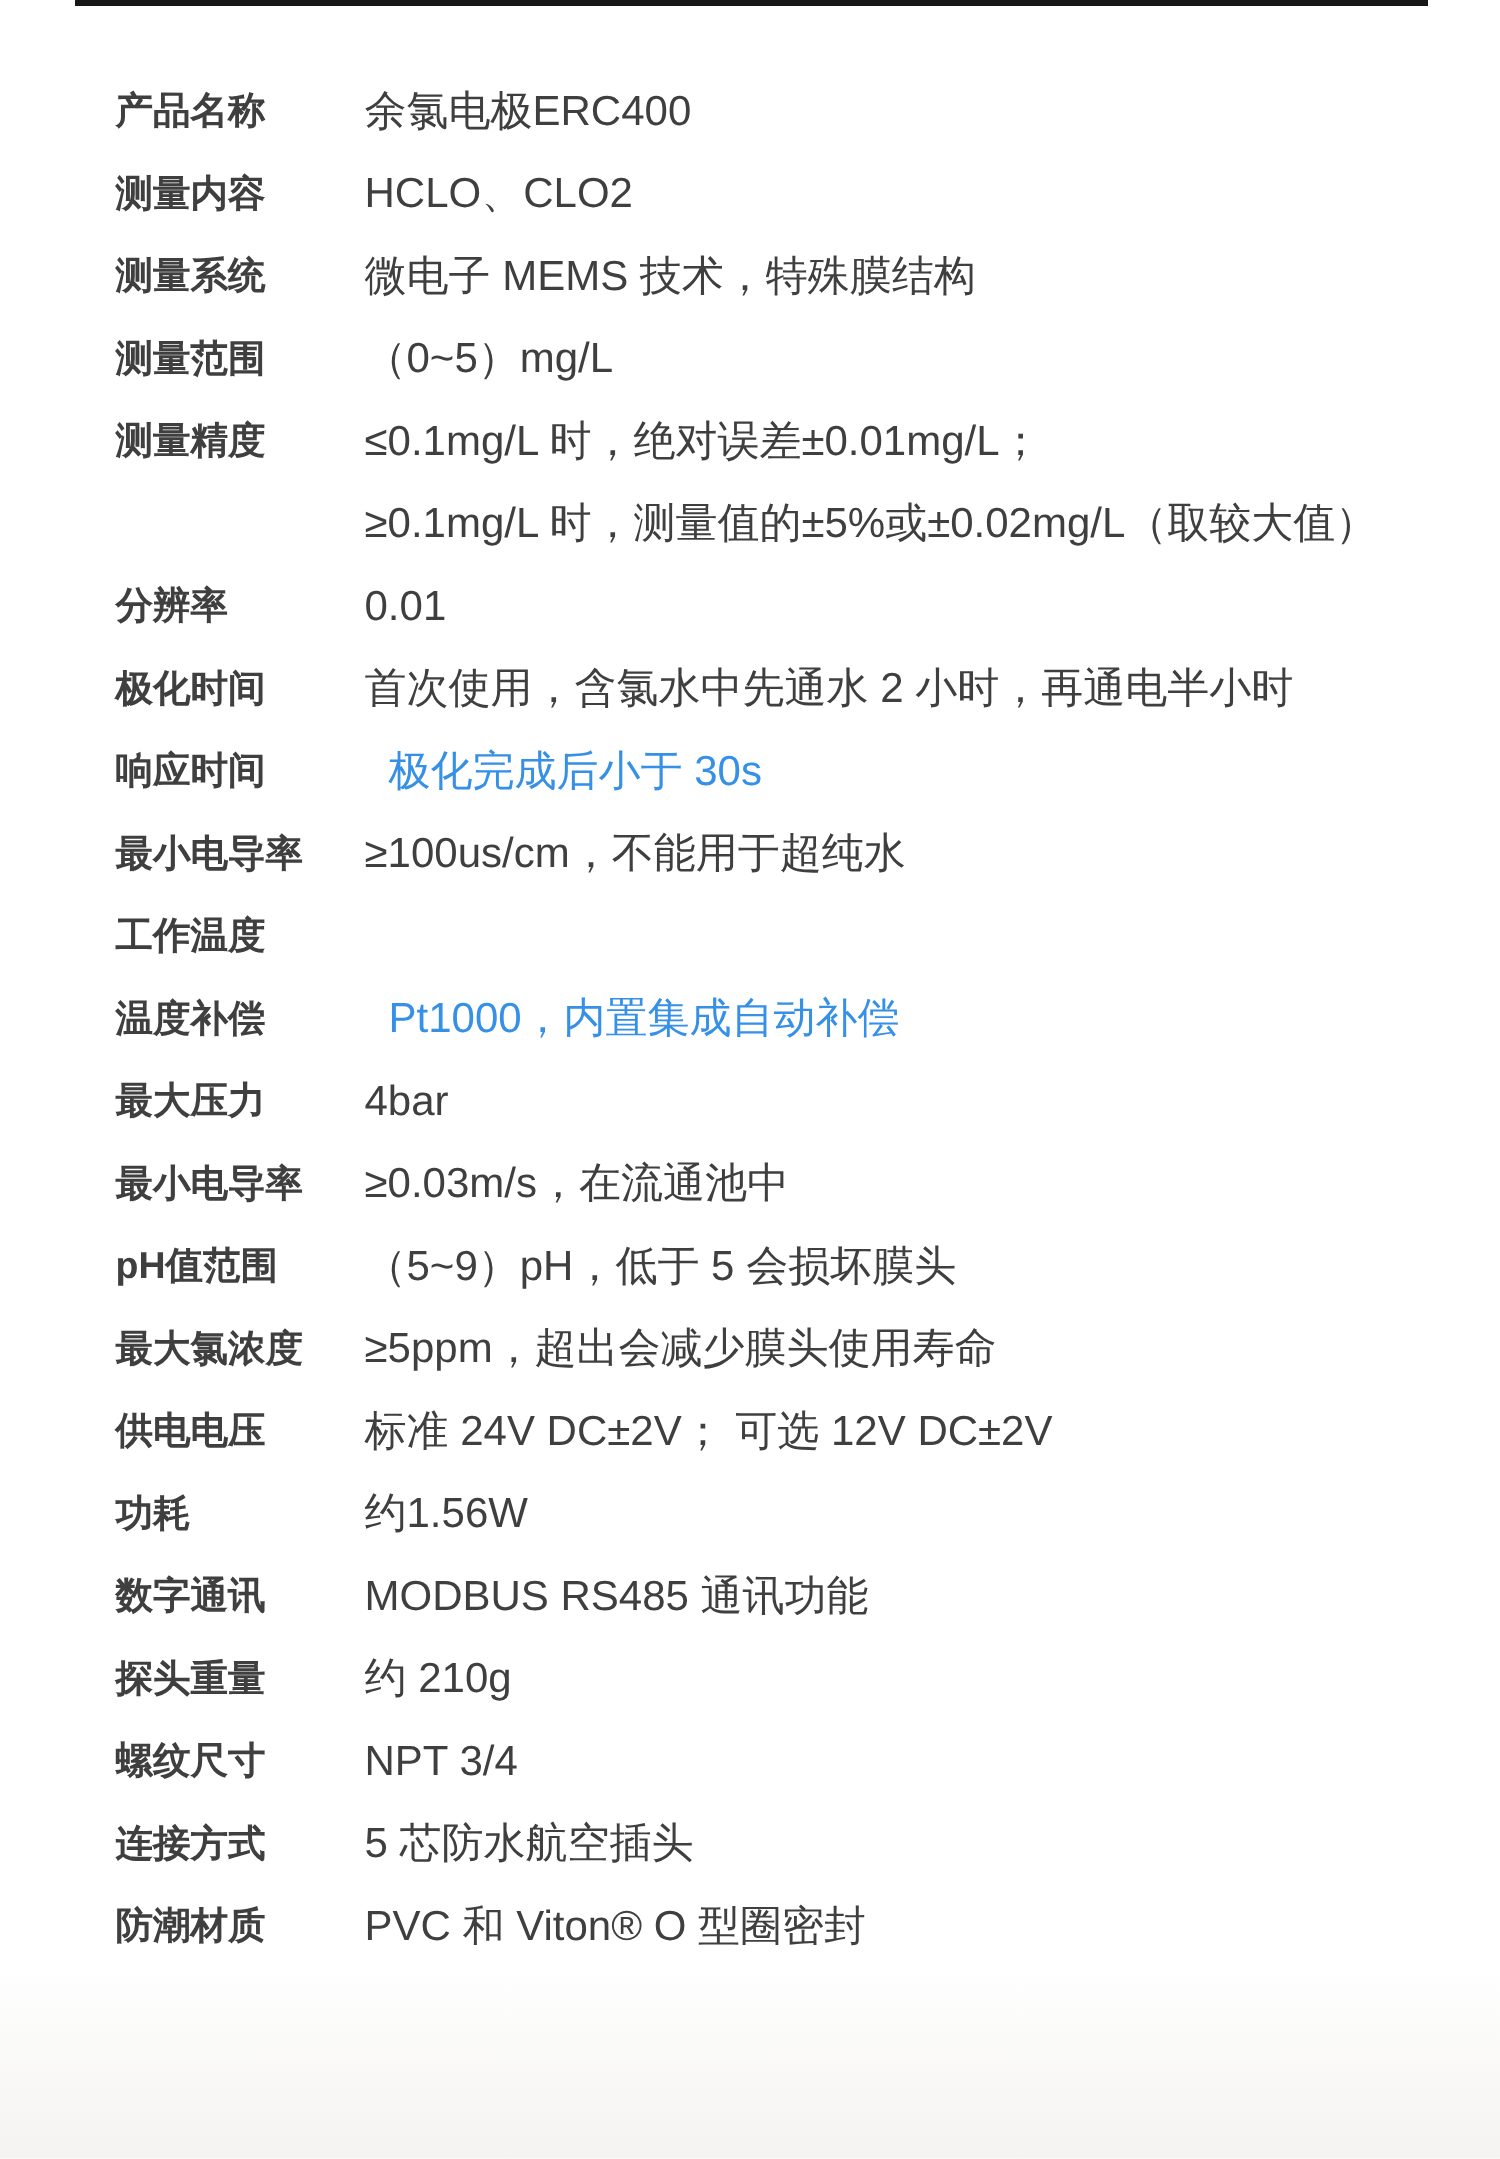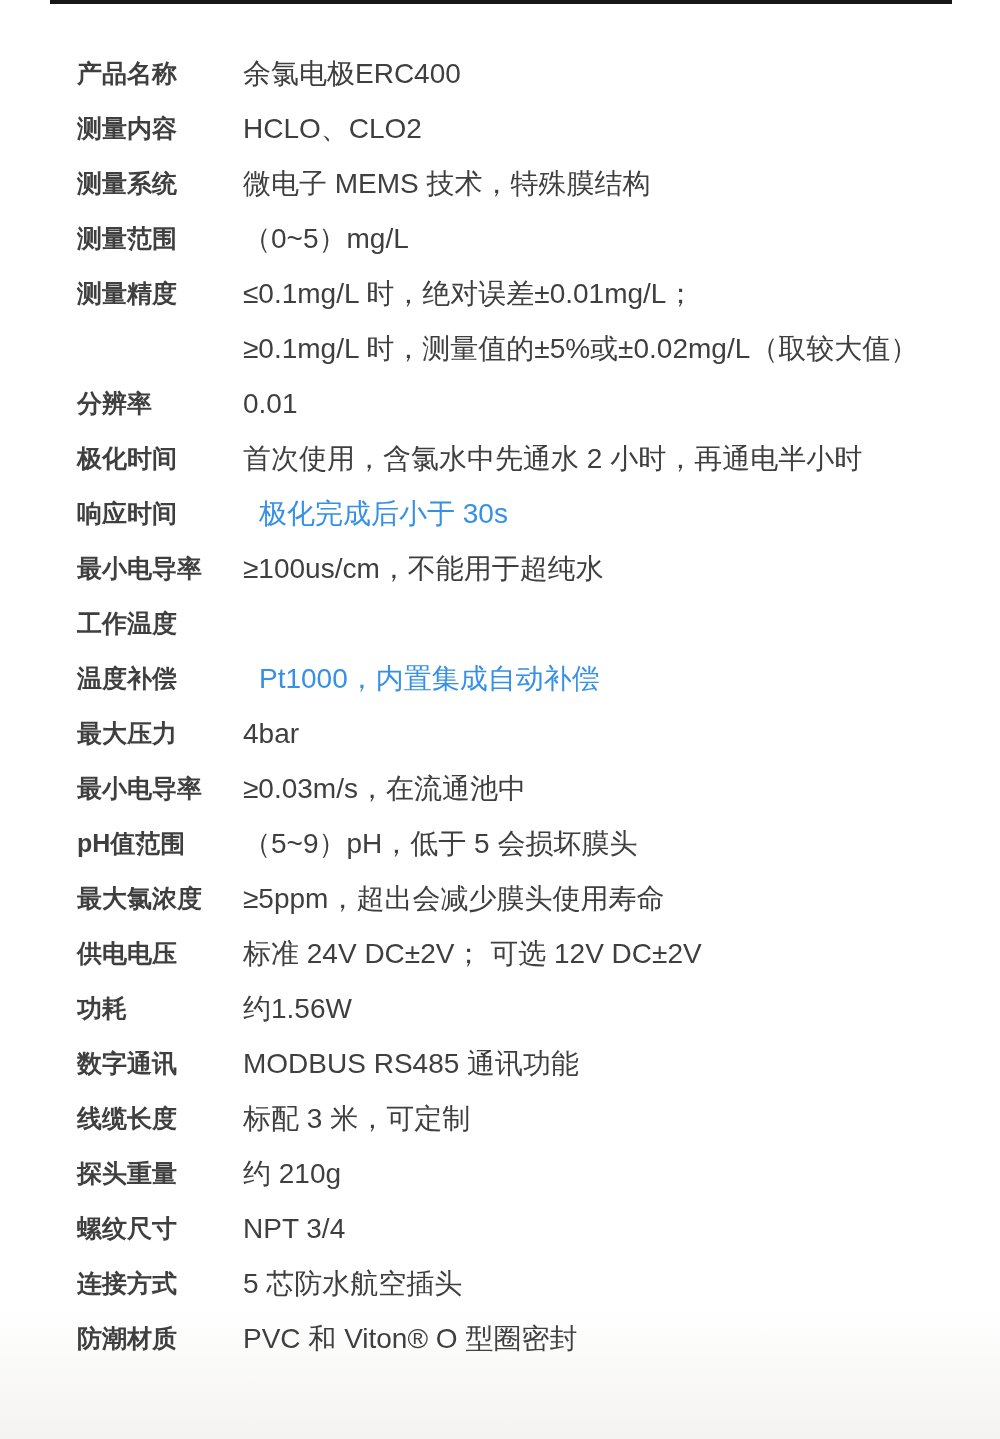--- a/index.html
+++ b/index.html
@@ -136,24 +136,20 @@
   <div class="spec-row">
     <div class="spec-label">功耗</div>
     <div class="spec-value">约1.56W</div>
   </div>
 
   <div class="spec-row">
     <div class="spec-label">数字通讯</div>
     <div class="spec-value">MODBUS RS485 通讯功能</div>
   </div>
 
-  <div class="spec-row">
-    <div class="spec-label">线缆长度</div>
-    <div class="spec-value">标配 3 米，可定制</div>
-  </div>
 
   <div class="spec-row">
     <div class="spec-label">探头重量</div>
     <div class="spec-value">约 210g</div>
   </div>
 
   <div class="spec-row">
     <div class="spec-label">螺纹尺寸</div>
     <div class="spec-value">NPT 3/4</div>
   </div>

